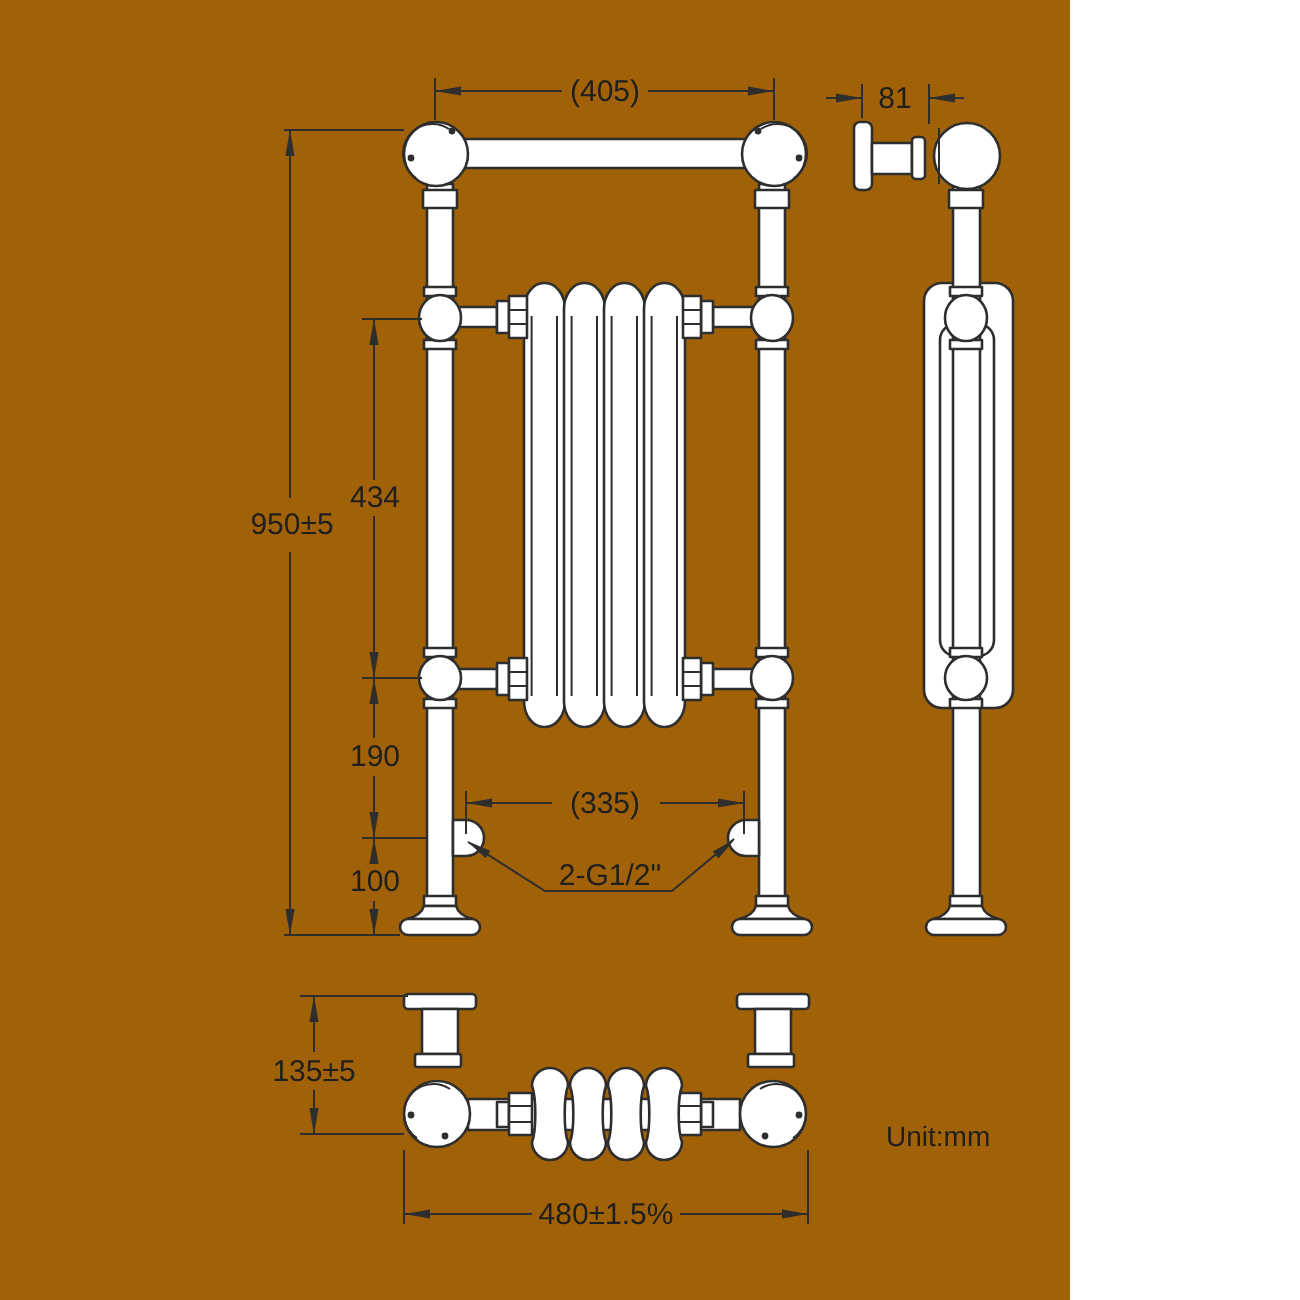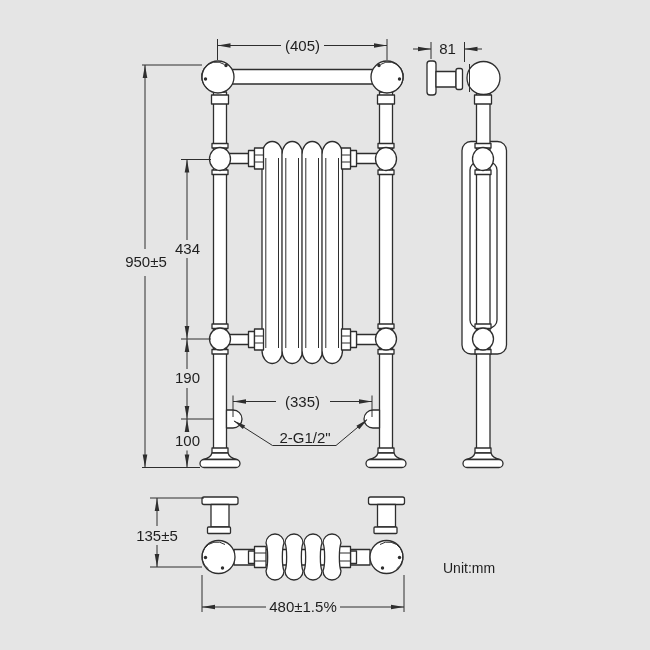--- a/index.html
+++ b/index.html
@@ -1,16 +1,16 @@
 <!DOCTYPE html>
 <html><head>
 <meta charset="utf-8">
 <style>
   html,body{margin:0;padding:0;background:#ffffff;}
-  #canvas{position:relative;width:650px;height:650px;background:#e5e5e5;overflow:hidden;
+  #canvas{position:relative;width:535px;height:650px;background:#a16207;overflow:hidden;
           font-family:"Liberation Sans", sans-serif;}
   svg{display:block;}
   .fw{fill:#ffffff;stroke:#2e2e2e;stroke-width:1.3;stroke-linejoin:round;}
   .thin{fill:none;stroke:#2e2e2e;stroke-width:1;}
   .dim{fill:none;stroke:#2e2e2e;stroke-width:1;}
   .arr{fill:#2e2e2e;stroke:none;}
   .dot{fill:#2e2e2e;stroke:none;}
   text{font-family:"Liberation Sans", sans-serif;font-size:15px;fill:#1f1f1f;}
   text.small{font-size:14px;}
 </style>

